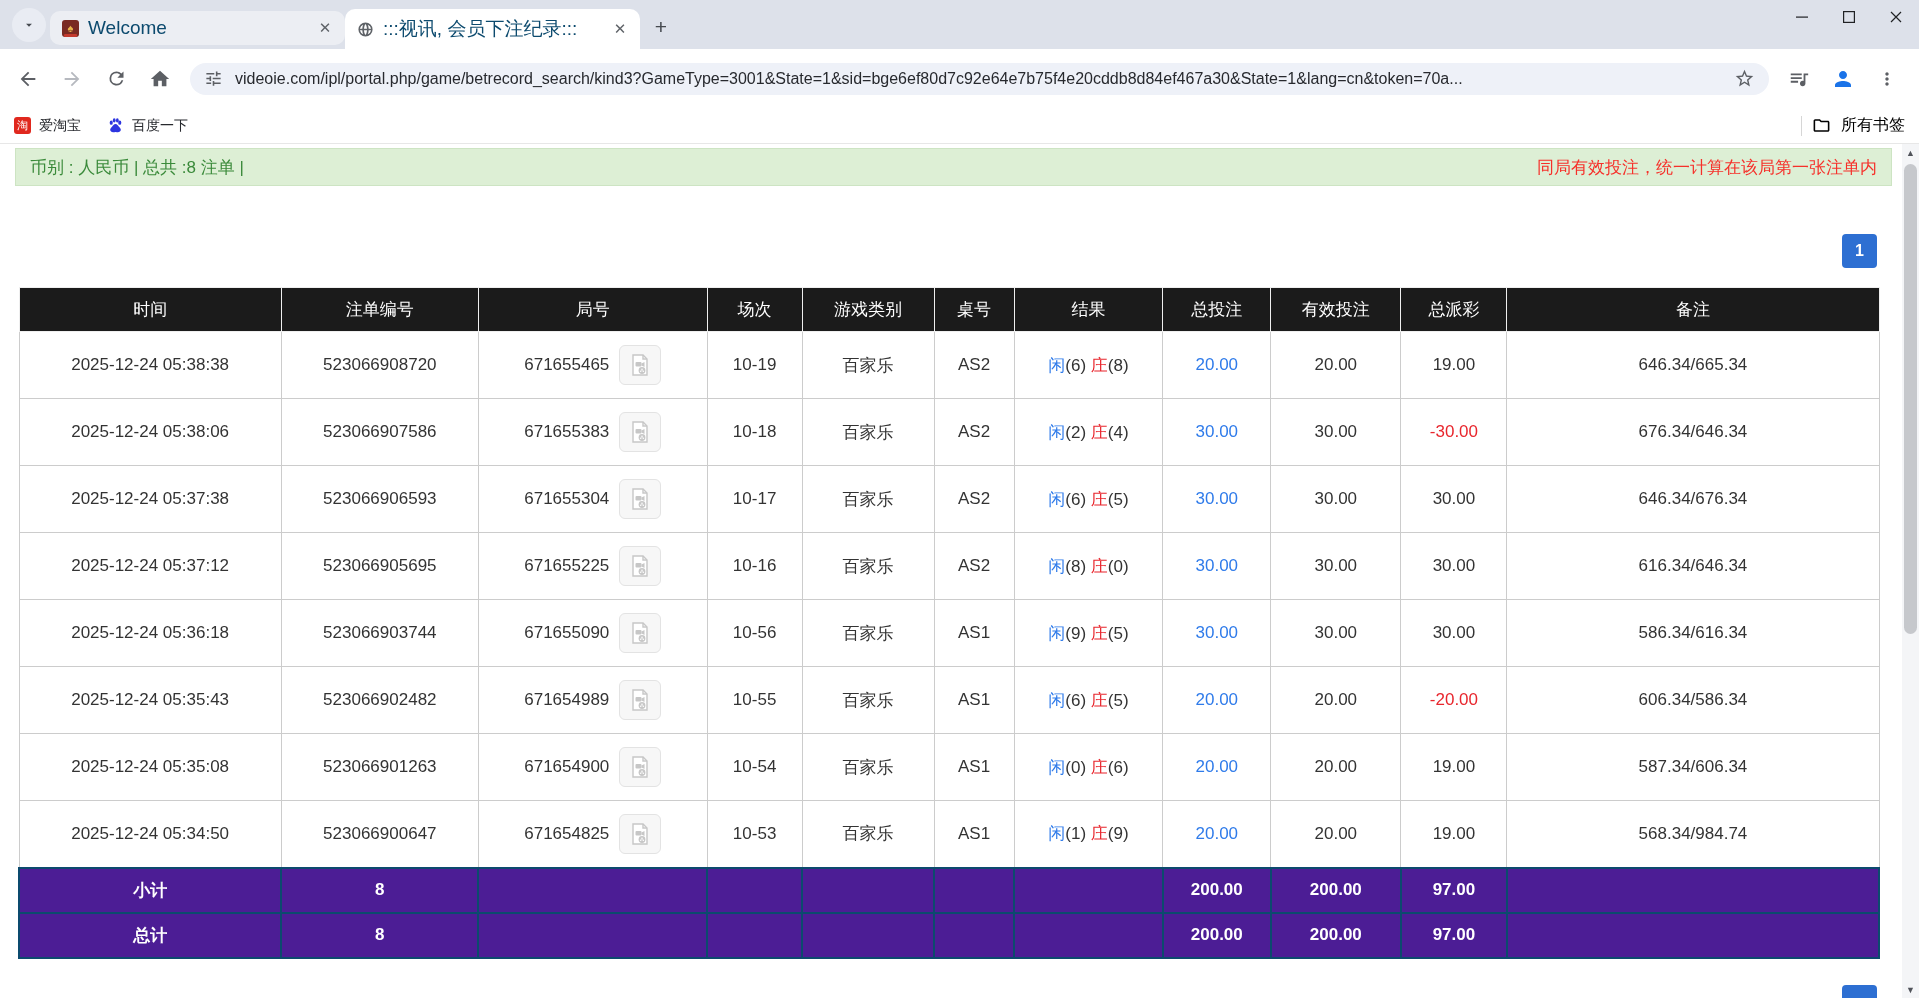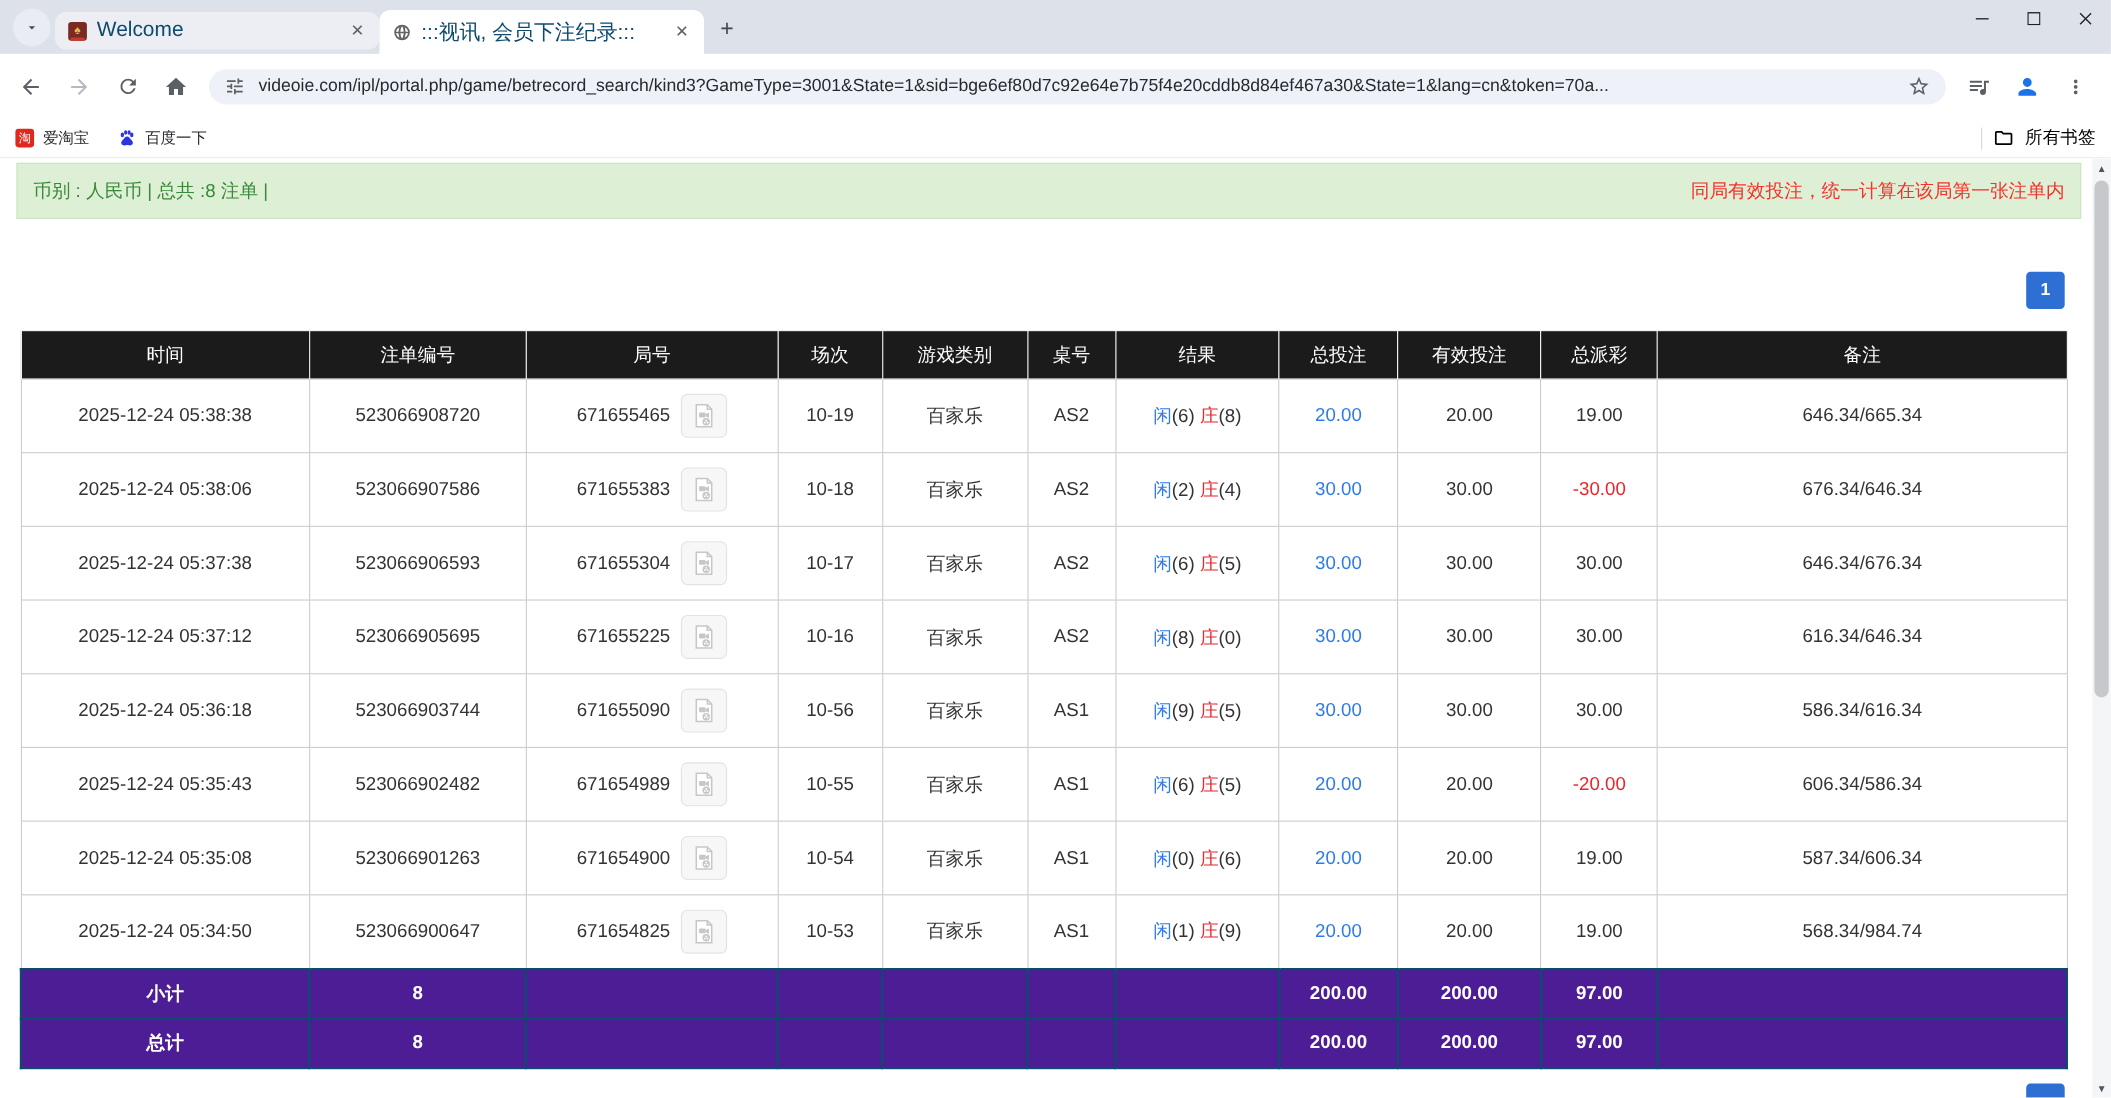--- a/index.html
+++ b/index.html
@@ -42,21 +42,21 @@
   .bookmarks { height:36px; background:#fff; border-bottom:1px solid #e7e7e7; display:flex; align-items:center; padding:0 14px; gap:26px; }
   .bm-item { display:flex; align-items:center; gap:8px; font-size:14px; color:#27292e; cursor:pointer; }
   .bm-taobao { width:17px; height:17px; border-radius:3px; background:#e0281e; color:#fff; font-size:11px;
                display:flex; align-items:center; justify-content:center; }
   .bm-right { margin-left:auto; display:flex; align-items:center; gap:10px;padding-left:32px; }
   .bm-divider { width:1px; height:20px; background:#d6d6d6; }
 
   
   .content { flex:1; position:relative; background:#fff; overflow:hidden; }
 
-  .info-bar { margin:4px 27px 0 15px; height:51px; background:#ddefd5; border:1px solid #cde4c3;
+  .info-bar { margin:4px 27px 0 15px; height:38px; background:#ddefd5; border:1px solid #cde4c3;
               display:flex; align-items:center; justify-content:space-between; padding:0 14px; }
   .info-left { color:#3a8a3a; font-size:17px; }
   .info-right { color:#f6302a; font-size:17px; }
 
   .pager-row { margin:48px 42px 0 0; text-align:right; height:34px; }
   .page-btn { display:inline-flex; width:35px; height:34px; background:#2d6fd2; color:#fff; border:none; border-radius:4px;
               align-items:center; justify-content:center; font-size:16px; font-weight:bold; cursor:pointer; }
 
   .table-wrap { margin:19px 39px 0 18px; }
   table { width:100%; border-collapse:collapse; table-layout:fixed; }

